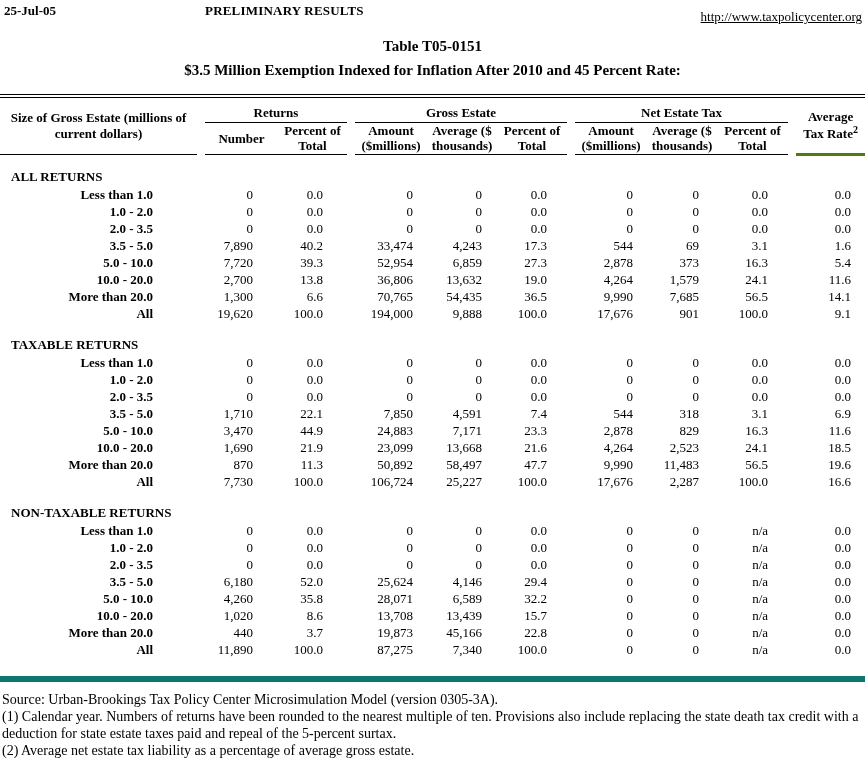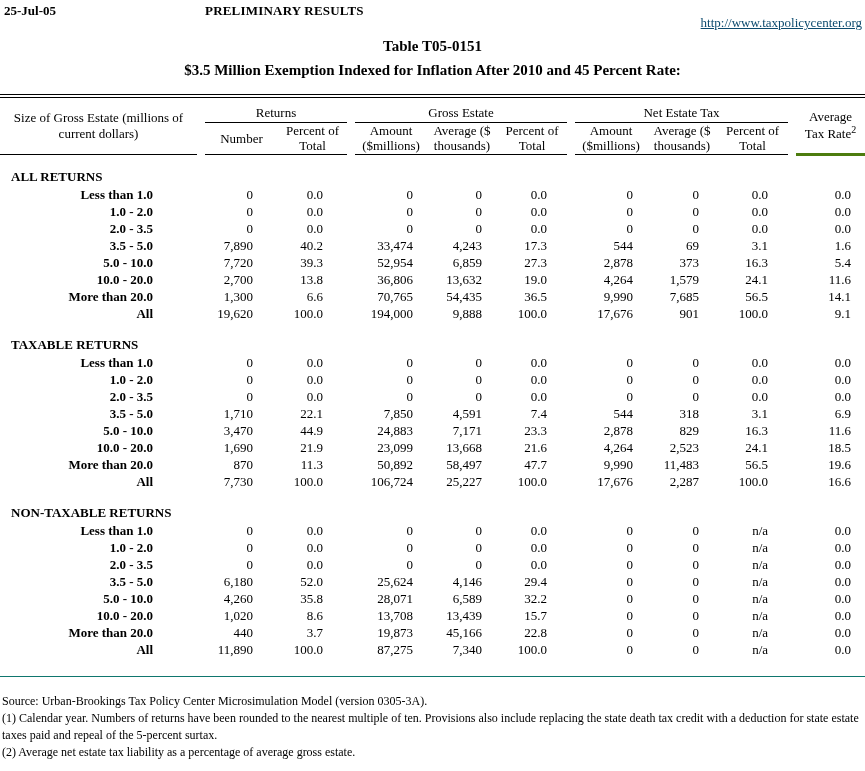--- a/index.html
+++ b/index.html
@@ -10,38 +10,38 @@
     color:#000;
     -webkit-font-smoothing:none;
   }
   .page { position:relative; width:865px; height:668px; }
 
   
   .topbar { position:relative; height:20px; font-size:13px; font-weight:bold; }
   .topbar .date { position:absolute; left:4px; top:3px; }
   .topbar .prelim { position:absolute; left:205px; top:3px; letter-spacing:0.2px; }
   .topbar .link {
-    position:absolute; right:3px; top:15px;
-    font-weight:normal; color:#0c4a6e; text-decoration:underline; cursor:pointer;
+    position:absolute; right:3px; top:9px;
+    font-weight:normal; color:#000000; text-decoration:underline; cursor:pointer;
   }
 
   
   .titles { margin-top:14px; text-align:center; font-weight:bold; }
   .title-line { height:24px; line-height:24px; font-size:15px; }
   sup { font-size:10px; vertical-align:super; line-height:0; }
 
   
   table {
     width:865px; margin-top:12px;
     border-collapse:collapse; table-layout:fixed;
     border-top:4px double #000;
     font-size:13px;
   }
   th, td { padding:0; font-weight:normal; vertical-align:middle; }
-  thead th { font-weight:normal; text-align:center; line-height:15px; }
+  thead th { font-weight:bold; text-align:center; line-height:15px; }
   thead tr.grp-row th { height:26px; }
   thead tr.sub-row th { height:32px; }
   th.stub {
     text-align:center; border-bottom:1px solid #000; line-height:16px;
   }
   th.grp { border-bottom:1px solid #000; vertical-align:bottom; padding-bottom:2px; }
   th.sub { border-bottom:1px solid #000; }
   th.avg { border-bottom:3px solid #4d7c0f; line-height:17px; }
   th.sp, td.sp { border:none; }
 
@@ -50,22 +50,22 @@
   tr.sec td {
     height:18px; line-height:18px; font-weight:bold; text-align:left; padding-left:11px;
   }
   td.rowlabel { font-weight:bold; text-align:right; padding-right:44px; }
   td.val { text-align:right; }
   .pr14{padding-right:14px} .pr15{padding-right:15px} .pr18{padding-right:18px}
   .pr20{padding-right:20px} .pr24{padding-right:24px} .pr25{padding-right:25px}
 
   
   .notes {
-    margin-top:18px; border-top:1px solid #0f766e; padding-top:16px;
-    font-size:12px;
+    margin-top:18px; border-top:6px solid #0f766e; padding-top:9px;
+    font-size:14px;
   }
   .notes div { line-height:17px; padding-left:2px; }
 </style>
 </head>
 <body>
 
 <div class="page">
 
   <div class="topbar">
     <span class="date">25-Jul-05</span>

